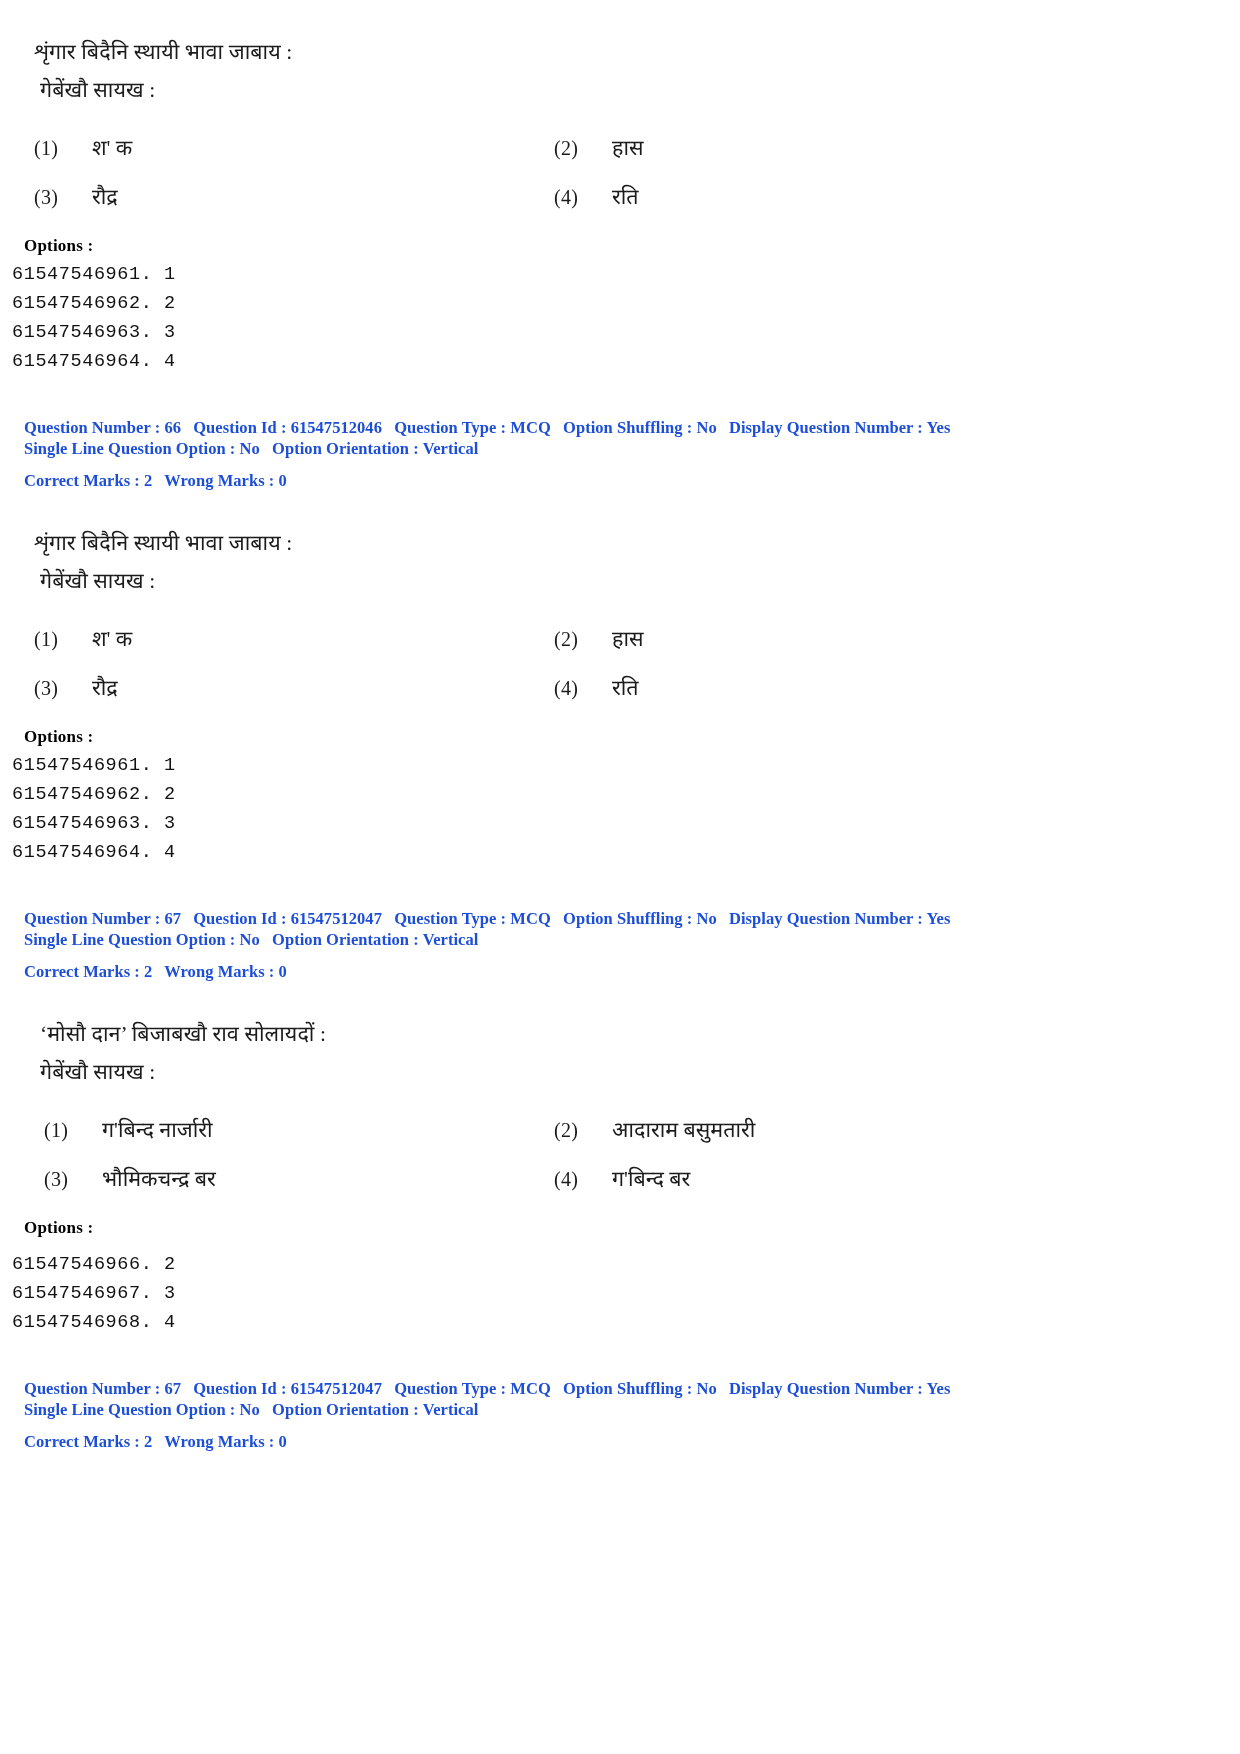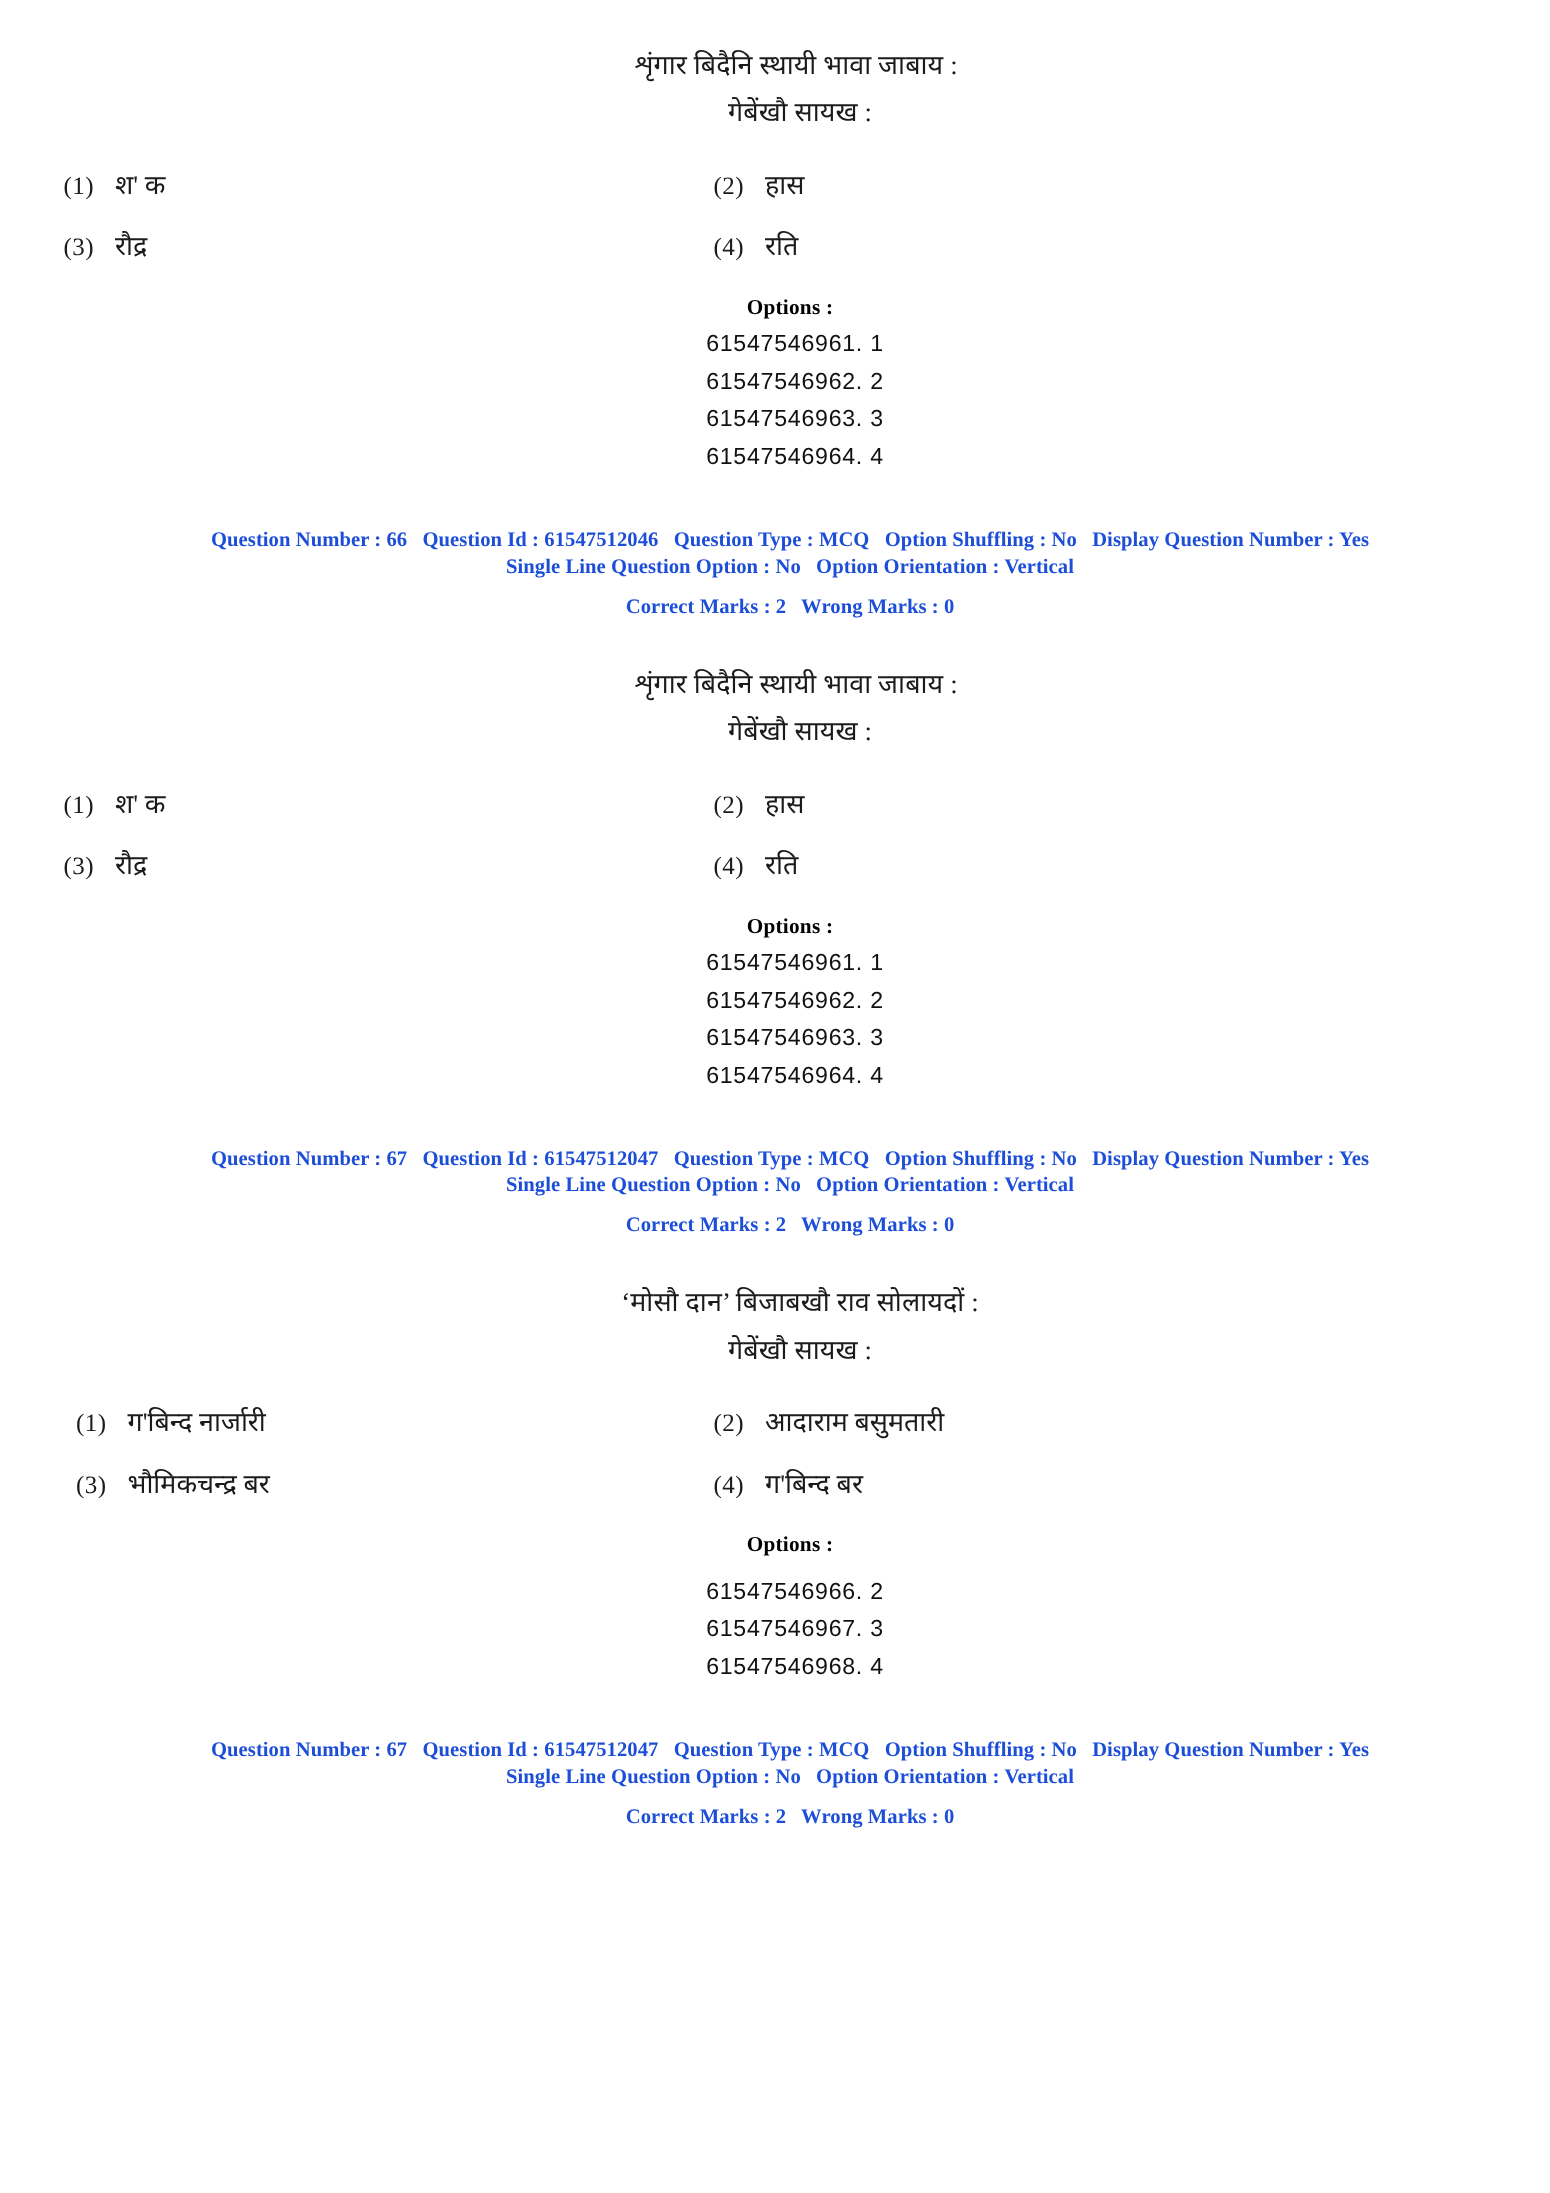--- a/index.html
+++ b/index.html
@@ -21,21 +21,20 @@
     width: 1240px;
     height: 1754px;
     box-sizing: border-box;
     padding: 0;
   }
   .content {
     position: absolute;
     left: 0;
     top: 0;
     width: 1240px;
-    text-align: center;
   }
 
   
   .q-block {
     margin: 0;
     padding: 0;
   }
   .q-stem {
     font-family: "Liberation Serif", "DejaVu Serif", serif;
     font-size: 21.5px;
@@ -82,24 +81,24 @@
   
   .options-heading {
     font-family: "Liberation Serif", "DejaVu Serif", serif;
     font-weight: bold;
     font-size: 17px;
     color: #000000;
     margin-left: 24px;
     letter-spacing: 0.2px;
   }
   .option-id {
-    font-family: Liberation Sans, sans-serif;
+    font-family: Liberation Mono, monospace;
     font-size: 18.5px;
     color: #111;
-    margin-left: 32px;
+    margin-left: 12px;
     letter-spacing: 0.6px;
     white-space: pre;
   }
 
   
   .meta {
     margin-left: 24px;
     font-family: "Liberation Serif", "DejaVu Serif", serif;
     font-weight: bold;
     font-size: 16.5px;

